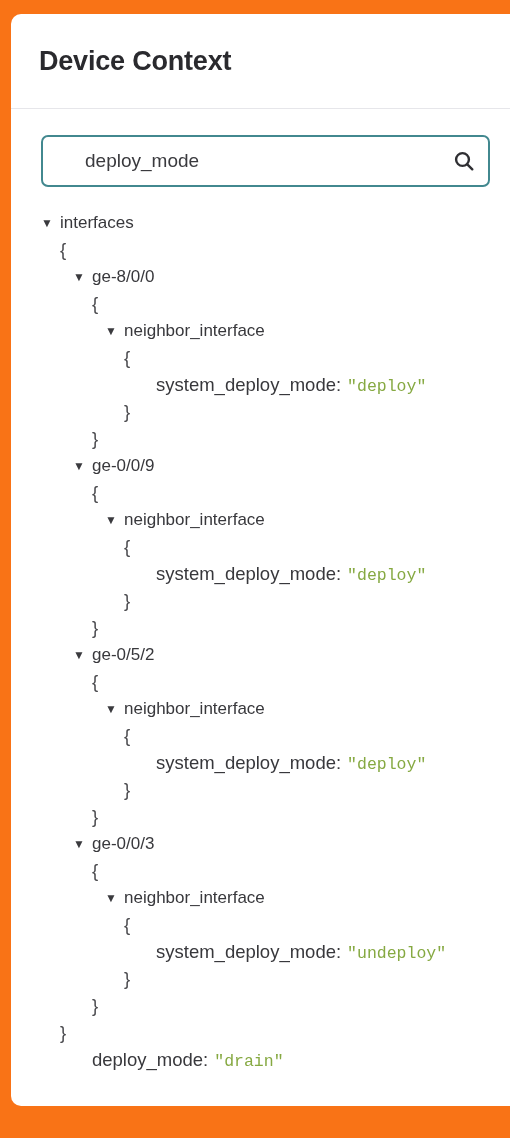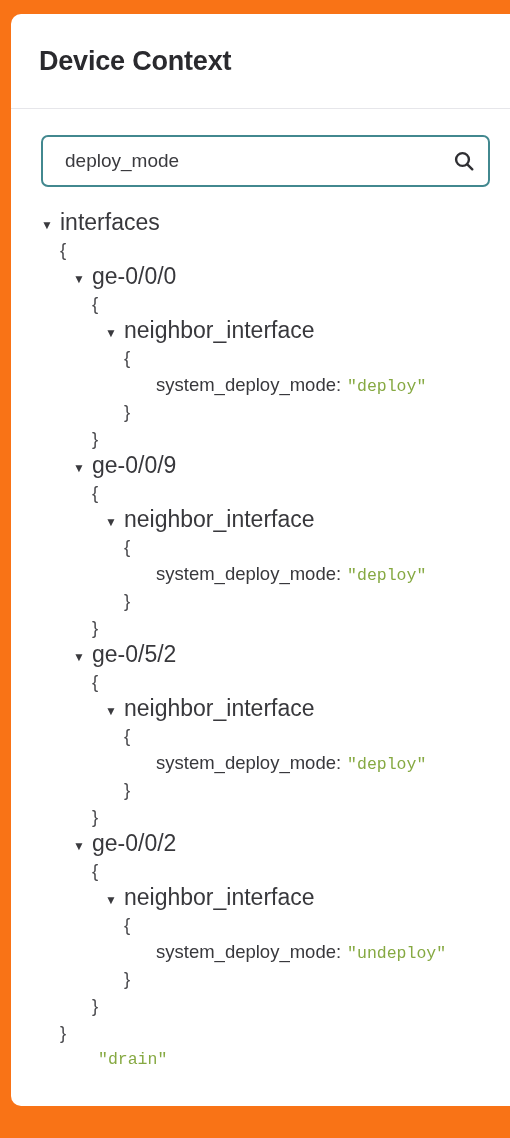--- a/index.html
+++ b/index.html
@@ -60,20 +60,21 @@
   
   .search-wrap {
     margin: 0 20px 0 30px;
     height: 52px;
     border: 2px solid #42888f;
     border-radius: 7px;
     display: flex;
     align-items: center;
     background: #fff;
     box-sizing: border-box;
+    padding-left: 20px;
   }
   .search-input {
     flex: 1 1 auto;
     border: none;
     outline: none;
     background: transparent;
     font-family: "Liberation Sans", sans-serif;
     font-size: 19px;
     color: #3a3a3e;
     padding: 0 14px 0 22px;
@@ -119,21 +120,21 @@
     transform: translateY(-1px);
     cursor: pointer;
   }
   .caret-spacer {
     flex: 0 0 auto;
     width: 19px;
     display: inline-block;
   }
   .node-key {
     color: #38383c;
-    font-size: 23px;
+    font-size: 17px;
   }
   .brace {
     color: #4a4a4e;
     font-size: 18.5px;
   }
   .leaf-key {
     color: #38383c;
     font-size: 18.5px;
   }
   .leaf-val {
@@ -172,21 +173,21 @@
           <div class="tree-row" style="padding-left: 0px;">
             <span class="caret">▼</span>
             <span class="node-key">interfaces</span>
           </div>
           <div class="tree-row" style="padding-left: 0px;">
             <span class="caret-spacer"></span>
             <span class="brace">{</span>
           </div>
           <div class="tree-row" style="padding-left: 32px;">
             <span class="caret">▼</span>
-            <span class="node-key">ge-0/0/0</span>
+            <span class="node-key">ge-8/0/0</span>
           </div>
           <div class="tree-row" style="padding-left: 32px;">
             <span class="caret-spacer"></span>
             <span class="brace">{</span>
           </div>
           <div class="tree-row" style="padding-left: 64px;">
             <span class="caret">▼</span>
             <span class="node-key">neighbor_interface</span>
           </div>
           <div class="tree-row" style="padding-left: 64px;">
@@ -259,21 +260,21 @@
           <div class="tree-row" style="padding-left: 64px;">
             <span class="caret-spacer"></span>
             <span class="brace">}</span>
           </div>
           <div class="tree-row" style="padding-left: 32px;">
             <span class="caret-spacer"></span>
             <span class="brace">}</span>
           </div>
           <div class="tree-row" style="padding-left: 32px;">
             <span class="caret">▼</span>
-            <span class="node-key">ge-0/0/2</span>
+            <span class="node-key">ge-0/0/3</span>
           </div>
           <div class="tree-row" style="padding-left: 32px;">
             <span class="caret-spacer"></span>
             <span class="brace">{</span>
           </div>
           <div class="tree-row" style="padding-left: 64px;">
             <span class="caret">▼</span>
             <span class="node-key">neighbor_interface</span>
           </div>
           <div class="tree-row" style="padding-left: 64px;">
@@ -292,19 +293,20 @@
           <div class="tree-row" style="padding-left: 32px;">
             <span class="caret-spacer"></span>
             <span class="brace">}</span>
           </div>
           <div class="tree-row" style="padding-left: 0px;">
             <span class="caret-spacer"></span>
             <span class="brace">}</span>
           </div>
           <div class="tree-row" style="padding-left: 32px;">
             <span class="caret-spacer"></span>
+            <span class="leaf-key">deploy_mode:</span>
             <span class="leaf-val">"drain"</span>
           </div>
         </div>
 
     </div>
   </div>
 </div>
 
 </body></html>

